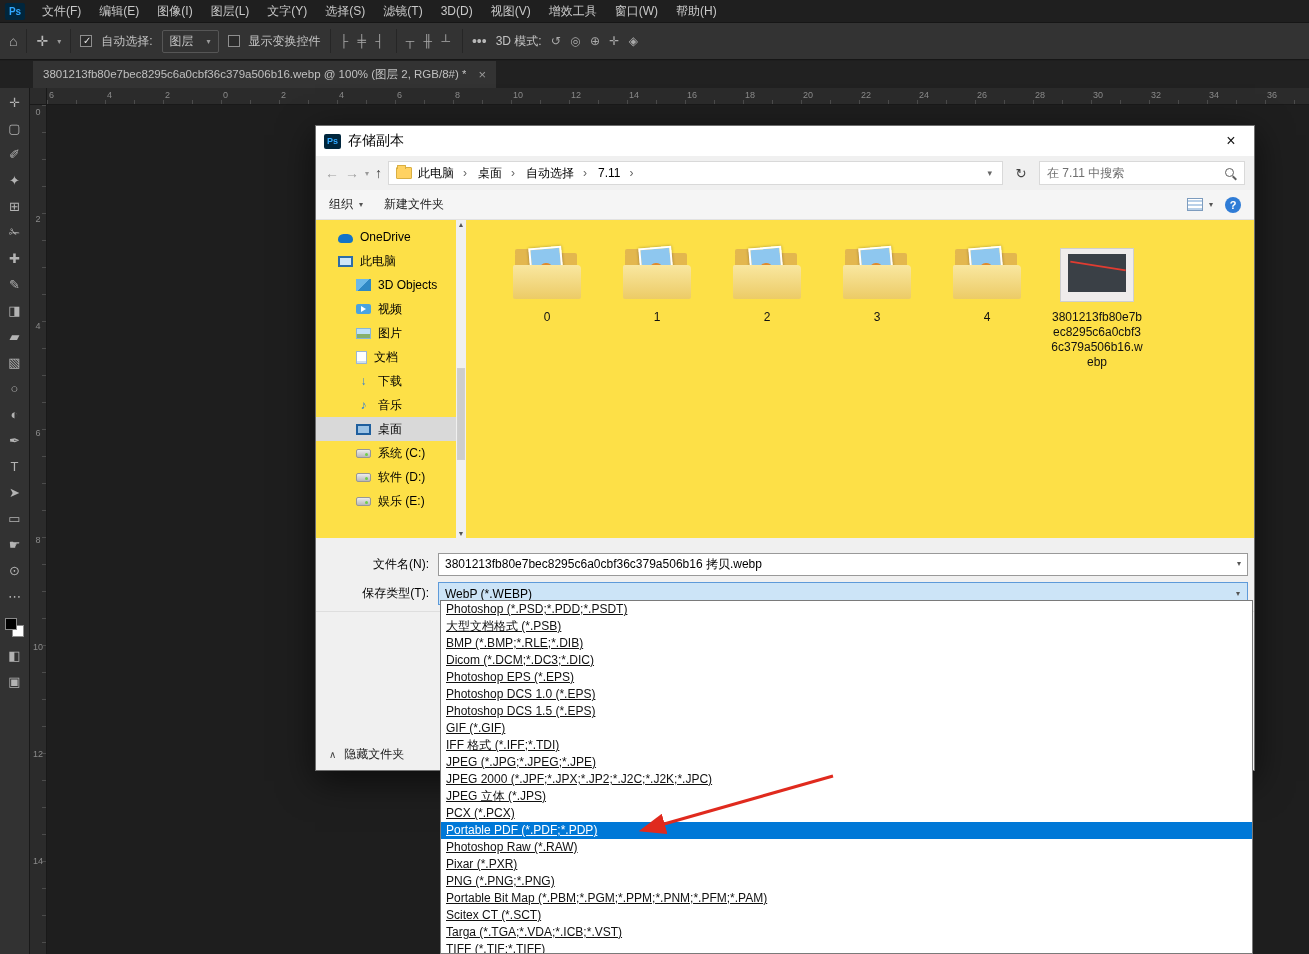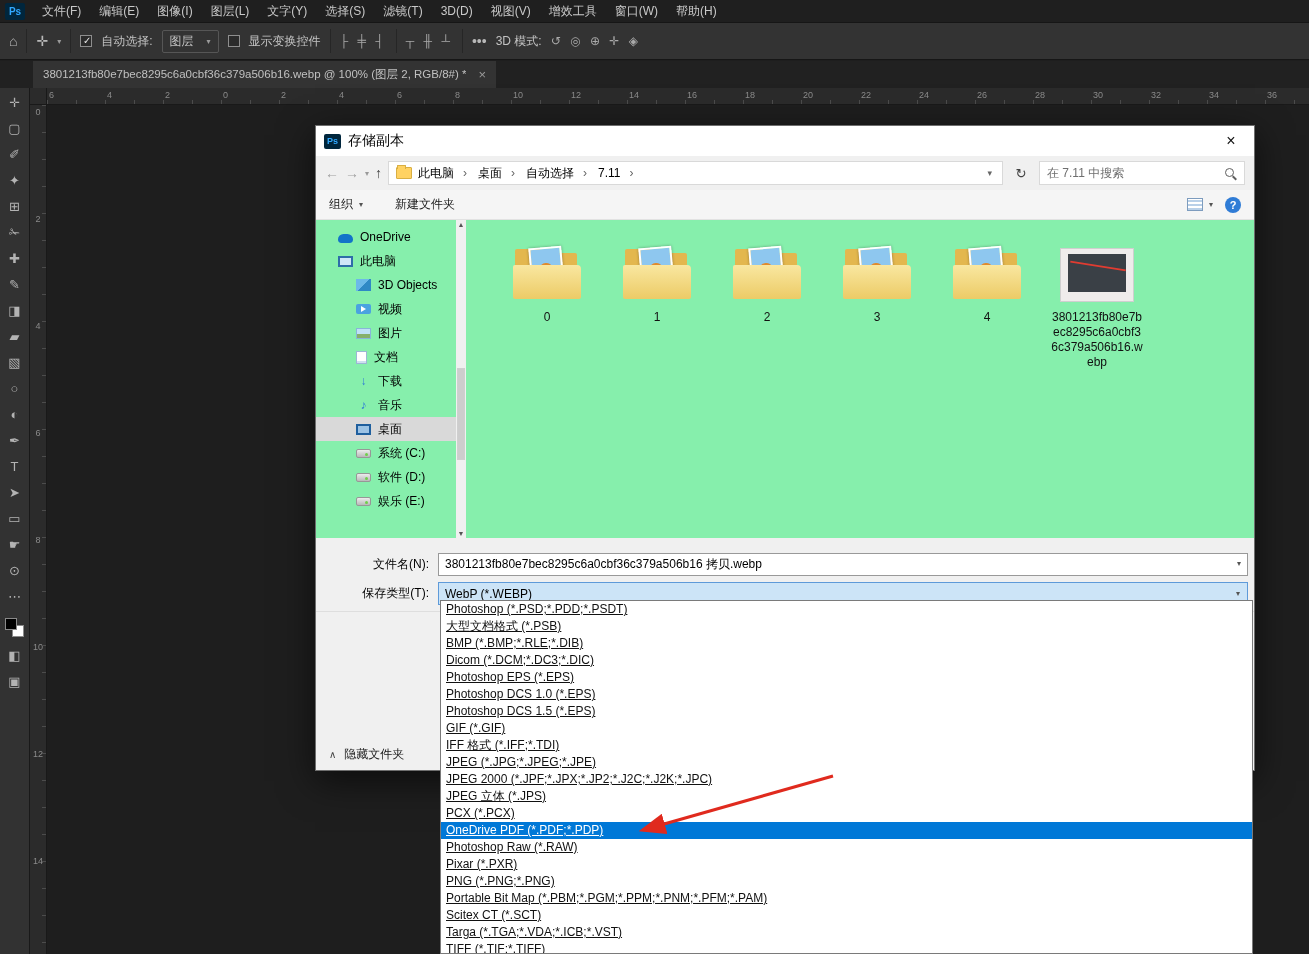--- a/index.html
+++ b/index.html
@@ -57,28 +57,28 @@
 .crumbs{display:flex;align-items:center;}
 .crumb{padding:0 2px;white-space:nowrap;}
 .crumb::after{content:"›";margin:0 7px 0 9px;color:#666;}
 .addr-chev{margin-left:auto;color:#666;font-size:9px;padding:0 5px;}
 .refresh-btn{width:24px;height:24px;display:flex;align-items:center;justify-content:center;color:#444;font-size:13px;}
 .search{width:206px;height:24px;background:#fff;border:1px solid #d9d9d9;display:flex;align-items:center;padding:0 7px;color:#6f6f6f;}
 .search-text{flex:1;white-space:nowrap;overflow:hidden;}
 .mag{width:13px;height:13px;position:relative;flex:0 0 auto;}
 .mag::before{content:"";position:absolute;left:1px;top:1px;width:7px;height:7px;border:1.5px solid #5f5f5f;border-radius:50%;}
 .mag::after{content:"";position:absolute;right:0;bottom:1px;width:5px;height:2px;background:#5f5f5f;transform:rotate(45deg);}
-.dlg-toolbar{height:30px;display:flex;align-items:center;padding:0 13px;gap:32px;border-bottom:1px solid #e2e2e2;background:#f5f5f5;flex:0 0 auto;}
+.dlg-toolbar{height:30px;display:flex;align-items:center;padding:0 13px;gap:21px;border-bottom:1px solid #e2e2e2;background:#f5f5f5;flex:0 0 auto;}
 .tb-item{display:flex;align-items:center;gap:6px;color:#1a1a1a;white-space:nowrap;}
 .tb-chev{font-size:8px;color:#555;}
 .tb-right{margin-left:auto;display:flex;align-items:center;gap:12px;}
 .view-icon{width:16px;height:13px;border:1px solid #7d9cbe;background:repeating-linear-gradient(0deg,#b9d0e8 0 2px,#fff 2px 4px);}
 .help-icon{width:16px;height:16px;border-radius:50%;background:#2f7cd6;color:#fff;font-size:11px;font-weight:bold;display:flex;align-items:center;justify-content:center;}
 
-.dlg-body{display:flex;height:318px;background:#86efac;flex:0 0 auto;overflow:hidden;}
+.dlg-body{display:flex;height:318px;background:#fde047;flex:0 0 auto;overflow:hidden;}
 .side{width:140px;padding-top:5px;flex:0 0 auto;}
 .side-row{height:24px;display:flex;align-items:center;gap:7px;padding-left:22px;white-space:nowrap;}
 .side-row.child{padding-left:40px;}
 .side-row.selected{background:#d9d9d9;}
 .sic{width:15px;height:12px;flex:0 0 auto;display:flex;align-items:center;justify-content:center;font-size:12px;}
 .sic-cloud{background:#1273c8;border-radius:8px 8px 5px 5px;height:9px;margin-top:2px;}
 .sic-pc{background:#cfe6f8;border:2px solid #2e6da8;height:11px;}
 .sic-desk{background:#9cc3e5;border:2px solid #1f5f9e;height:11px;}
 .sic-cube{background:linear-gradient(135deg,#6cb9e8 50%,#2f89c5 50%);height:12px;}
 .sic-video{background:#4aa3e0;height:10px;border-radius:2px;position:relative;}
@@ -440,21 +440,21 @@
       <div class="dd-item">Dicom (*.DCM;*.DC3;*.DIC)</div>
       <div class="dd-item">Photoshop EPS (*.EPS)</div>
       <div class="dd-item">Photoshop DCS 1.0 (*.EPS)</div>
       <div class="dd-item">Photoshop DCS 1.5 (*.EPS)</div>
       <div class="dd-item">GIF (*.GIF)</div>
       <div class="dd-item">IFF 格式 (*.IFF;*.TDI)</div>
       <div class="dd-item">JPEG (*.JPG;*.JPEG;*.JPE)</div>
       <div class="dd-item">JPEG 2000 (*.JPF;*.JPX;*.JP2;*.J2C;*.J2K;*.JPC)</div>
       <div class="dd-item">JPEG 立体 (*.JPS)</div>
       <div class="dd-item">PCX (*.PCX)</div>
-      <div class="dd-item selected">OneDrive PDF (*.PDF;*.PDP)</div>
+      <div class="dd-item selected">Portable PDF (*.PDF;*.PDP)</div>
       <div class="dd-item">Photoshop Raw (*.RAW)</div>
       <div class="dd-item">Pixar (*.PXR)</div>
       <div class="dd-item">PNG (*.PNG;*.PNG)</div>
       <div class="dd-item">Portable Bit Map (*.PBM;*.PGM;*.PPM;*.PNM;*.PFM;*.PAM)</div>
       <div class="dd-item">Scitex CT (*.SCT)</div>
       <div class="dd-item">Targa (*.TGA;*.VDA;*.ICB;*.VST)</div>
       <div class="dd-item">TIFF (*.TIF;*.TIFF)</div>
     </div>
 
   <svg class="arrow" width="1309" height="954" viewBox="0 0 1309 954">

